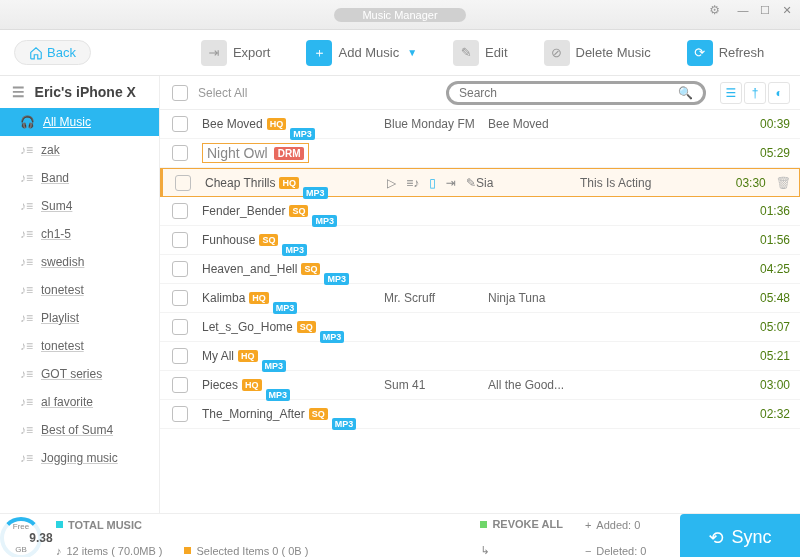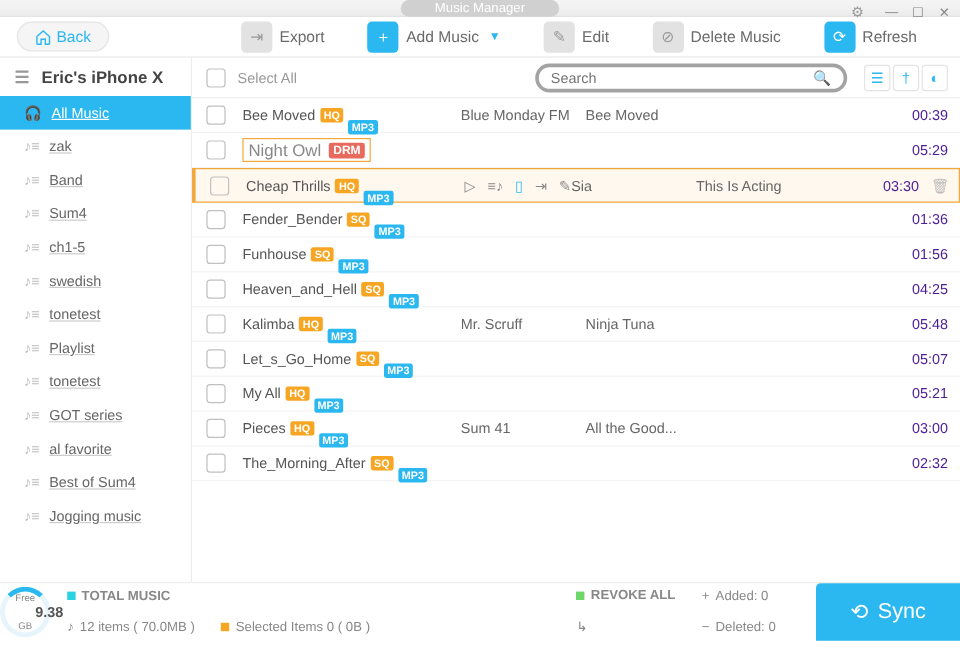--- a/index.html
+++ b/index.html
@@ -1,22 +1,22 @@
 <!DOCTYPE html>
 <html><head>
 <meta charset="utf-8">
 <style>
 * { margin: 0; padding: 0; box-sizing: border-box; font-family: -apple-system, "Segoe UI", Arial, sans-serif; }
 body { width: 800px; height: 557px; background: #fff; overflow: hidden; font-size: 12px; color: #555; }
-.titlebar { height: 14px; background: linear-gradient(#f5f5f5,#ececec); border-bottom: 1px solid #ddd; display:flex; align-items:center; justify-content:center; position:relative; }
+.titlebar { height: 30px; background: linear-gradient(#f5f5f5,#ececec); border-bottom: 1px solid #ddd; display:flex; align-items:center; justify-content:center; position:relative; }
 .titlebar .pill { background:#d0d0d0; color:#fff; padding:1px 28px; border-radius:10px; font-size:11px; }
 .titlebar .winctrls { position:absolute; right:6px; top:3px; display:flex; gap:8px; align-items:center; }
 .winbtn { width:14px; height:14px; display:inline-flex; align-items:center; justify-content:center; color:#888; font-size:11px; cursor:pointer; }
 .gear { position:absolute; right:80px; top:3px; color:#999; cursor:pointer; }
-.toolbar { height: 34px; display:flex; align-items:center; padding:0 14px; border-bottom:1px solid #e8e8e8; }
+.toolbar { height: 46px; display:flex; align-items:center; padding:0 14px; border-bottom:1px solid #e8e8e8; }
 .back { display:flex; align-items:center; gap:4px; background:#f5f5f5; border:1px solid #e4e4e4; border-radius:14px; padding:4px 14px; color:#2bb7f0; font-size:13px; cursor:pointer; }
 .tbtns { display:flex; gap:36px; margin-left:110px; }
 .tbtn { display:flex; align-items:center; gap:6px; cursor:pointer; color:#6a6a6a; font-size:13px; }
 .tbtn .ic { width:26px; height:26px; border-radius:4px; display:flex; align-items:center; justify-content:center; background:#e2e2e2; color:#999; }
 .tbtn .ic.blue { background:#2bb7f0; color:#fff; }
 .chev { color:#2bb7f0; font-size:10px; margin-left:2px; }
 .body { display:flex; height: calc(100% - 22px - 50px - 48px); }
 .sidebar { width:160px; border-right:1px solid #eee; display:flex; flex-direction:column; }
 .device { display:flex; align-items:center; gap:10px; padding:8px 12px; font-weight:bold; color:#444; font-size:14px; }
 .menuarrow { color:#999; }
@@ -41,21 +41,21 @@
 .badge { font-size:9px; font-weight:bold; padding:1px 3px; border-radius:2px; color:#fff; }
 .hq { background:#f6a623; }
 .sq { background:#f6a623; }
 .mp3 { background:#2bb7f0;margin-top:20px; }
 .drm { background:#e86a5e; font-size:10px; padding:1px 4px; }
 .boxed { border:1px solid #f2a83c; padding:1px 4px; display:inline-flex; gap:6px; align-items:center; font-size:14px; color:#888;text-align:center; }
 .icons { display:flex; gap:10px; color:#888; align-items:center; }
 .icons .dev { color:#2bb7f0; }
 .artist { width:104px; color:#666; }
 .album { width:120px; color:#666; }
-.dur { width:55px; text-align:right; color:#4c1d95; margin-left:auto; margin-right:10px; }
+.dur { width:55px; text-align:right; color:#4d7c0f; margin-left:auto; margin-right:10px; }
 .trash { color:#bbb; margin-right:8px; cursor:pointer; }
 .footer { height:48px; border-top:1px solid #eee; display:flex; align-items:center; padding:0 0 0 0; font-size:11px; color:#888; }
 .ring { width:42px; height:42px; border:4px solid #e6f4fb; border-top-color:#2bb7f0; border-radius:50%; display:flex; flex-direction:column; align-items:center; justify-content:center; font-size:8px; color:#888; margin-right:14px; }
 .ring b { font-size:12px; color:#555;margin-left:40px; }
 .fcol { display:flex; flex-direction:column; gap:14px; margin-right:22px; }
 .fline { display:flex; align-items:center; gap:5px; }
 .sqdot { width:7px; height:7px; }
 .sqdot.cyan { background:#2bd3e0; }
 .sqdot.org { background:#f6a623; }
 .sqdot.grn { background:#6fd66a; }

